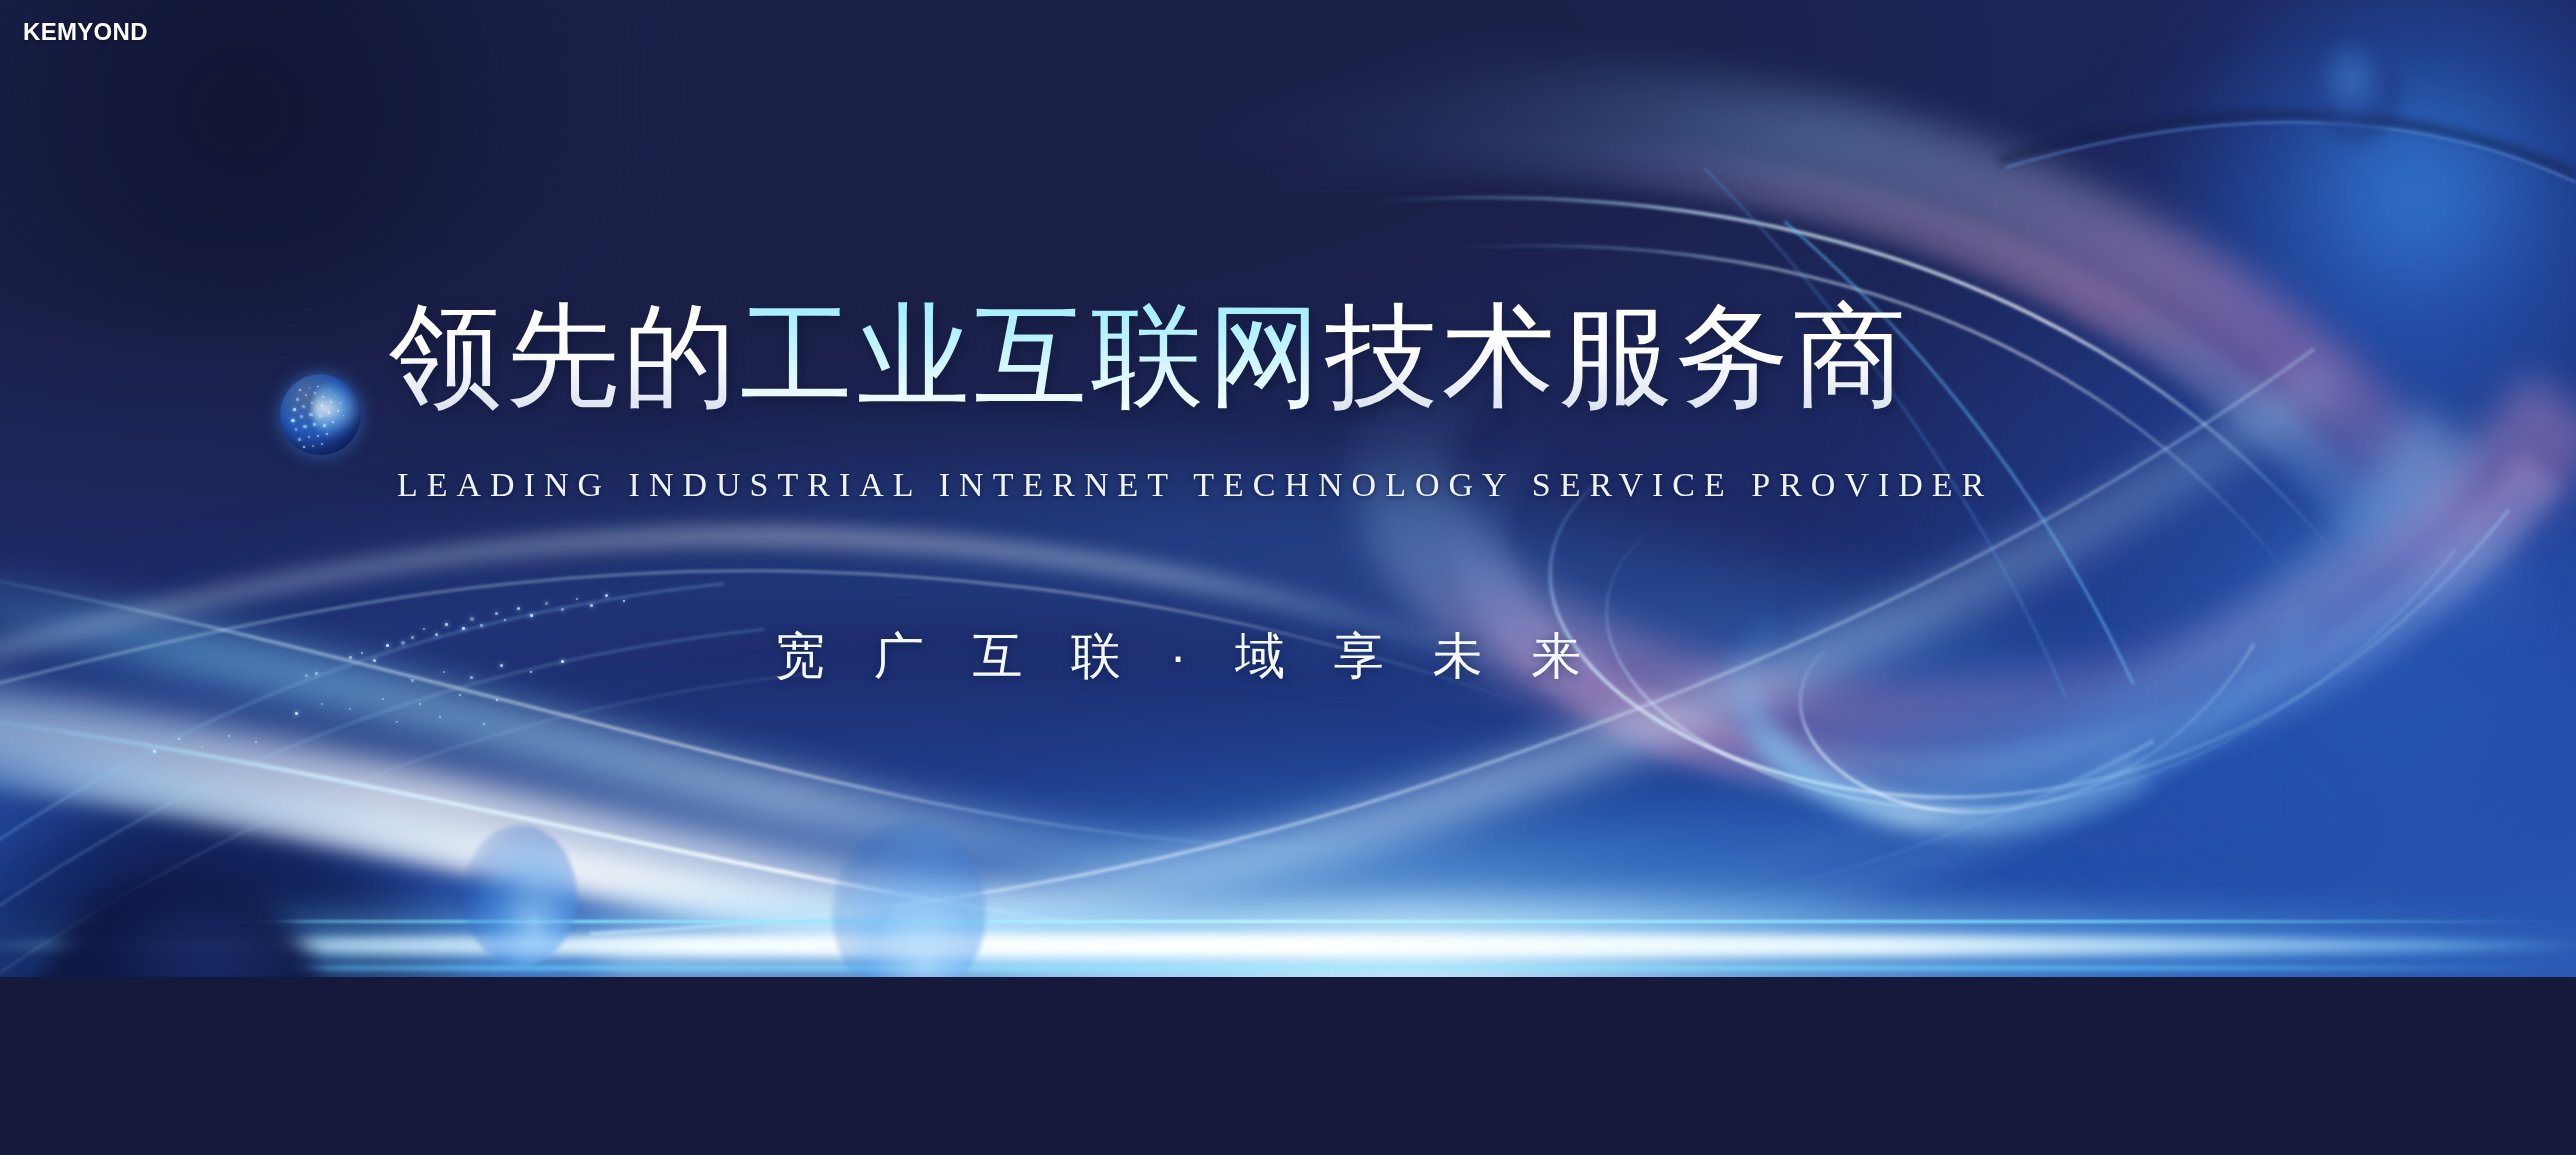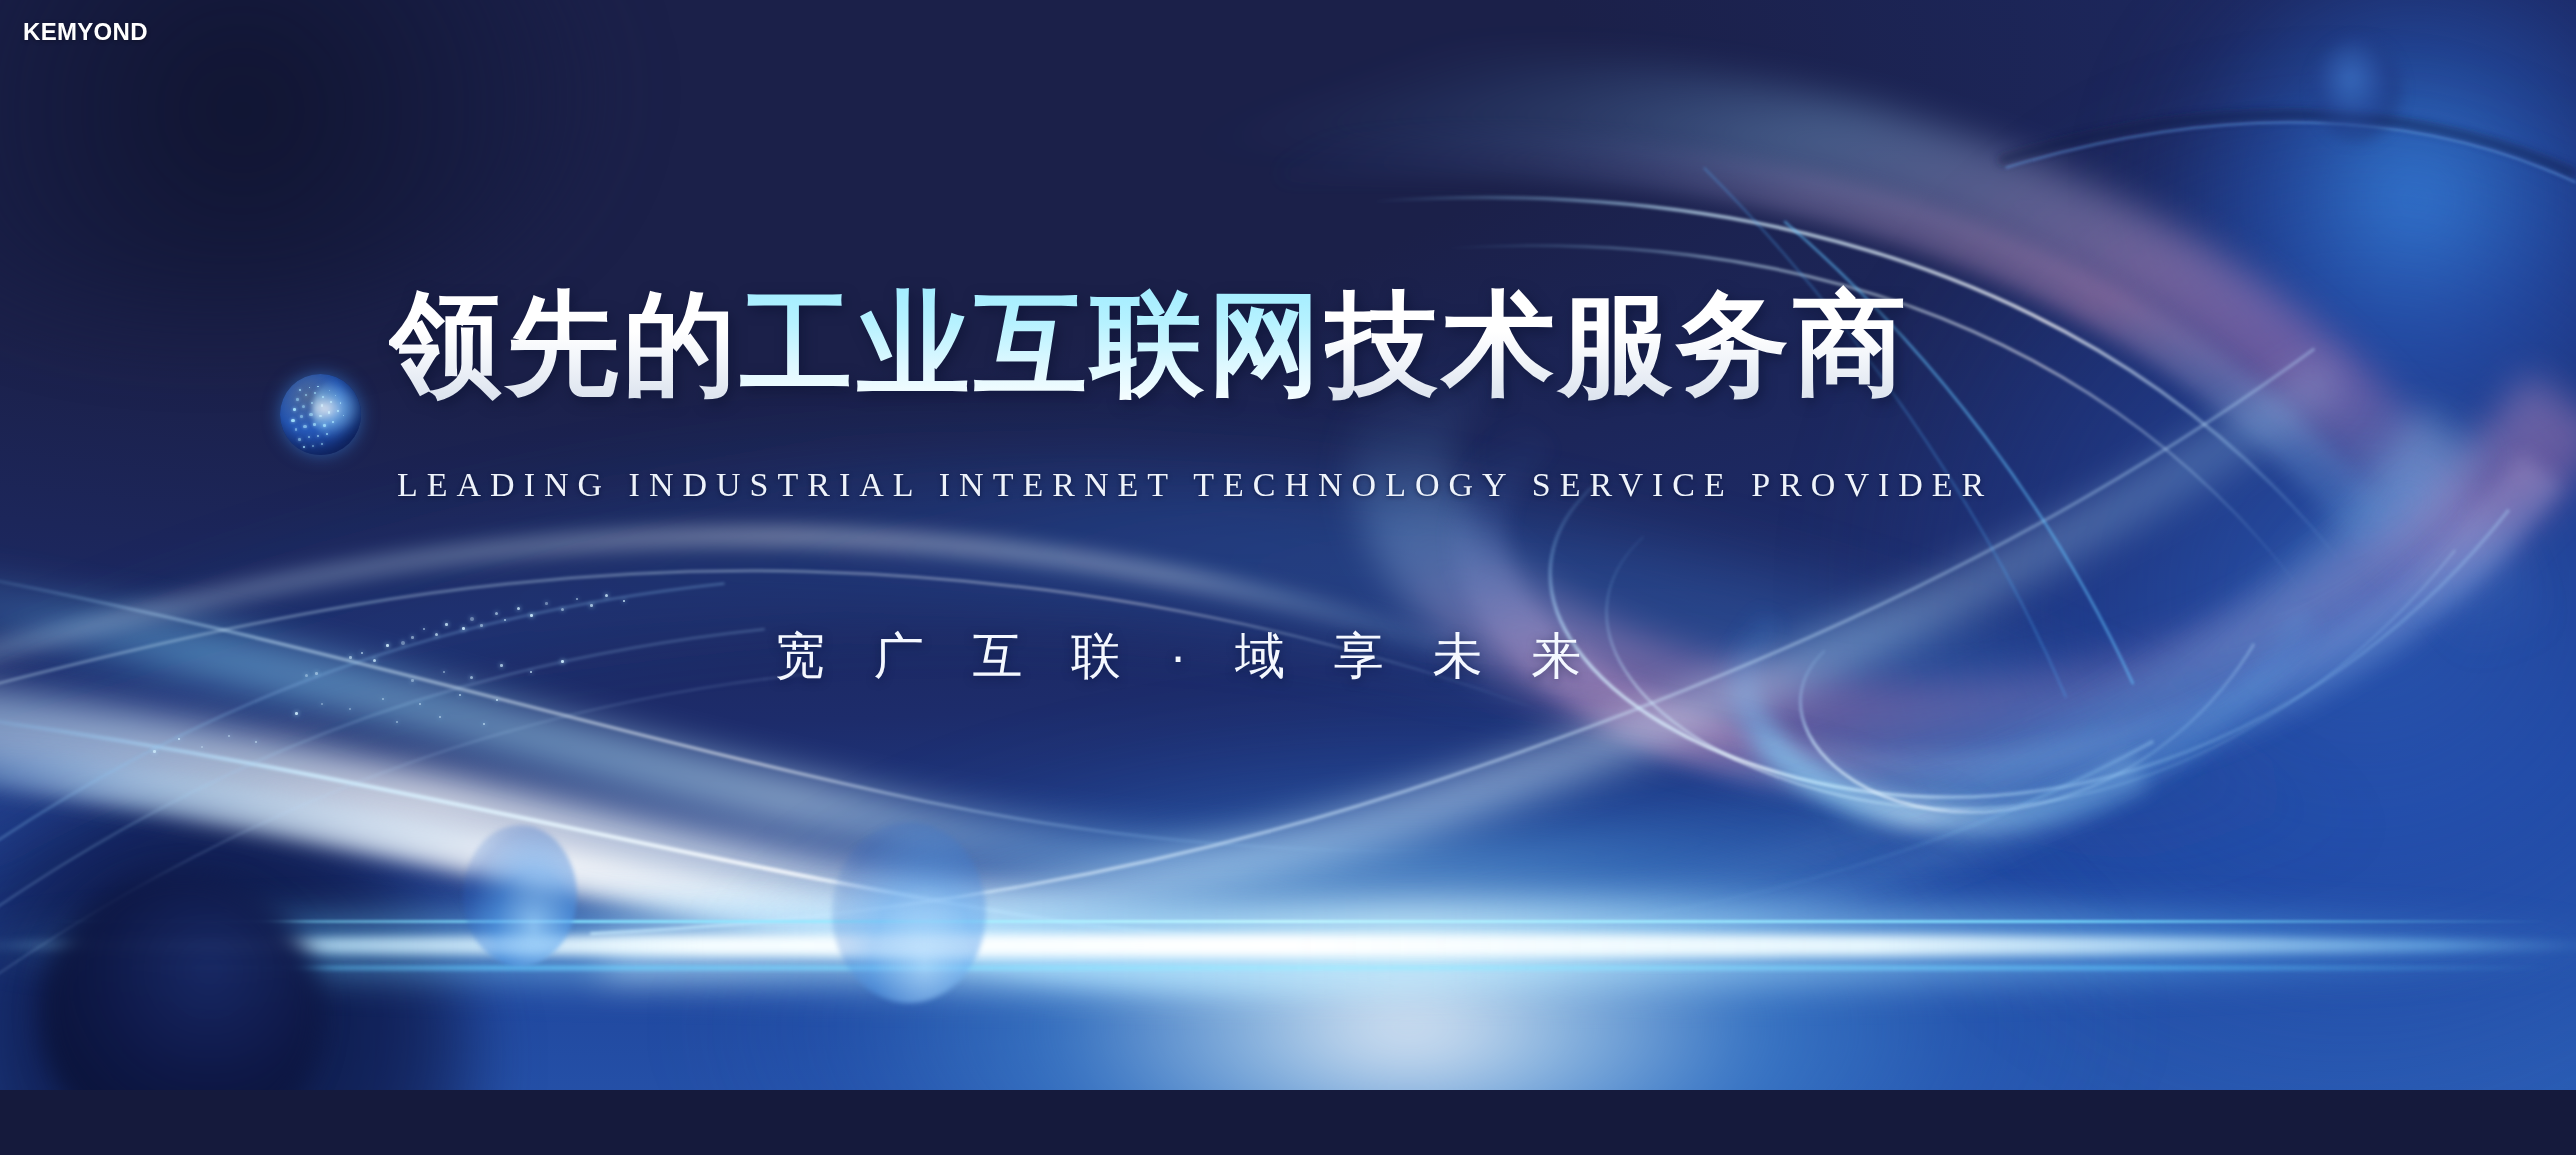--- a/index.html
+++ b/index.html
@@ -5,21 +5,21 @@
   * { margin:0; padding:0; box-sizing:border-box; }
   html, body {
     width:2576px; height:1155px;
     overflow:hidden;
     background:#151a3c;
     font-family:"Liberation Sans", sans-serif;
   }
 
   #banner {
     position:relative;
-    width:2576px; height:1090px;
+    width:2576px; height:977px;
     overflow:hidden;
     
     background:
       radial-gradient(ellipse 150% 110% at 22% 6%, #1b2049 0%, #1b2049 26%, #1d2c6b 55%, #2149a0 78%, #2a5cb4 100%),
       linear-gradient(175deg, #1d2248 0%, #1d2248 30%, #203070 55%, #2855ae 80%, #2f66bd 100%);
   }
 
   
   .blob { position:absolute; border-radius:50%; pointer-events:none; }
 
@@ -121,22 +121,22 @@
 
   
   .logo {
     position:absolute; left:23px; top:18px;
     font-size:24px; font-weight:700; letter-spacing:0.3px;
     color:#ffffff;
     text-shadow:0 0.7px 4px rgba(0,0,0,.35);
   }
 
   .headline {
-    position:absolute; left:389px; top:288px;
-    font-size:113px; font-weight:700;
+    position:absolute; left:389px; top:300px;
+    font-size:113px; font-weight:400;
     line-height:1;
     letter-spacing:4px;
     white-space:nowrap;
     font-family:"Liberation Sans","DejaVu Sans",sans-serif;
     filter:drop-shadow(3.4px 4.7px 6.7px rgba(8,14,46,.55));
   }
   .headline .seg {
     background-clip:text;
     -webkit-background-clip:text;
     color:transparent;

